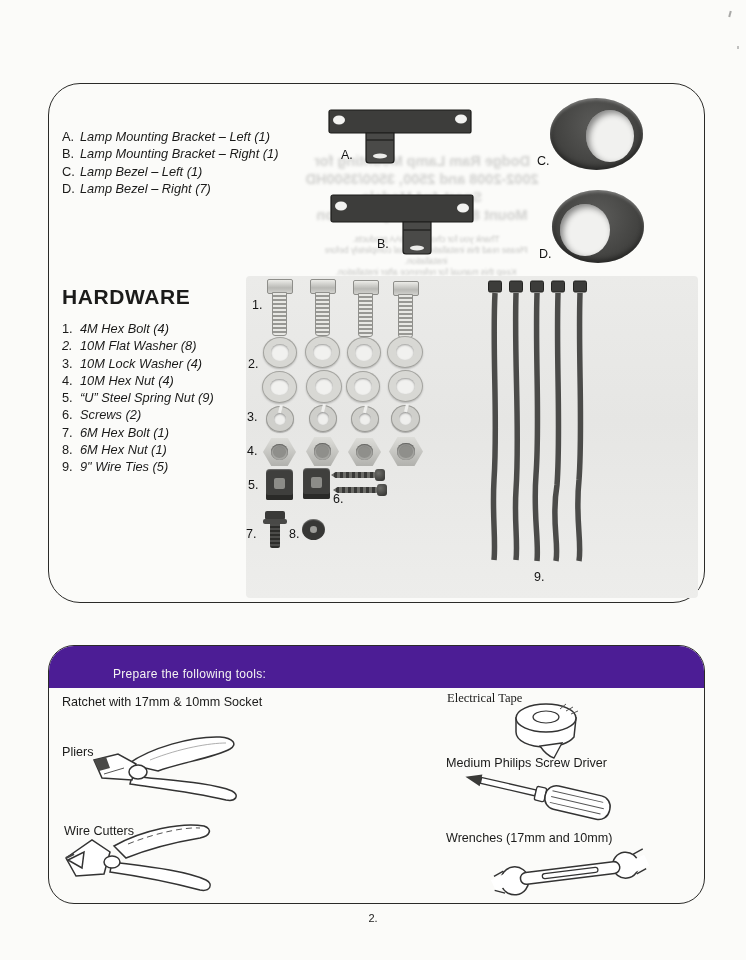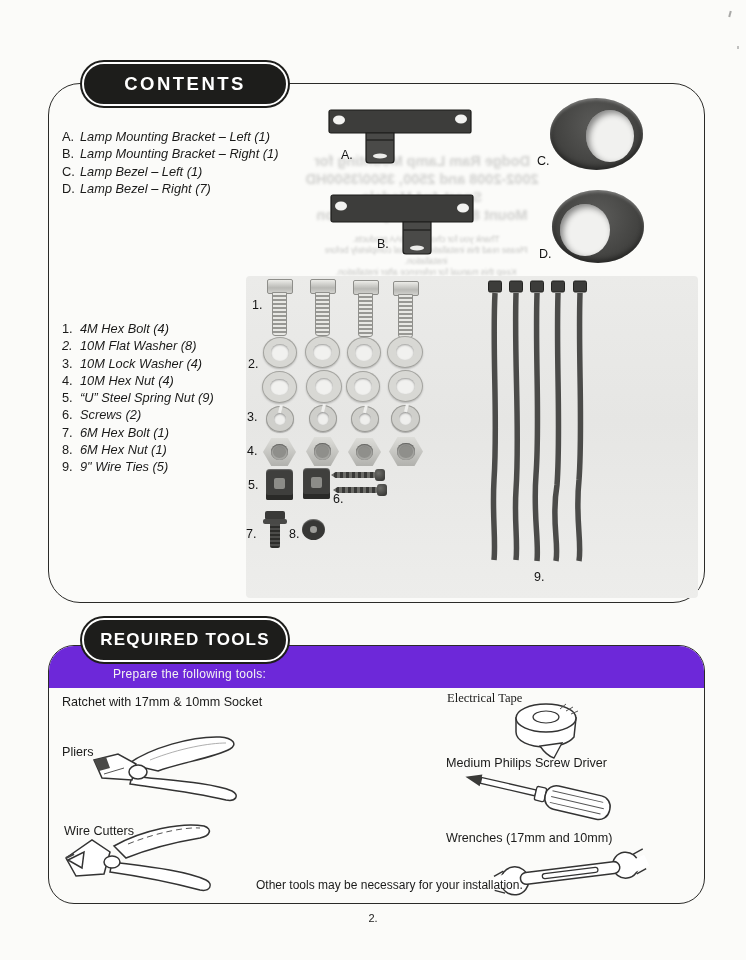--- a/index.html
+++ b/index.html
@@ -4,21 +4,21 @@
 <style>
   html,body{margin:0;padding:0;background:#e9e9e7;}
   .page{position:relative;width:746px;height:960px;margin:0 auto;background:#fbfbf9;
         font-family:"Liberation Sans", sans-serif;color:#1b1b1a;overflow:hidden;}
   .abs{position:absolute;}
 
   
   .secbox{position:absolute;border:1.6px solid #2b2b29;background:transparent;}
   .contents-box{left:48px;top:83px;width:655px;height:518px;border-radius:32px;}
   .tools-box{left:48px;top:645px;width:655px;height:257px;border-radius:26px;overflow:hidden;}
-  .tools-band{position:absolute;left:0;top:0;width:100%;height:42px;background:#6d28d9;}
+  .tools-band{position:absolute;left:0;top:0;width:100%;height:42px;background:#4c1d95;}
   .band-subtitle{position:absolute;left:64px;top:21px;color:#f4f4f2;font-size:12px;letter-spacing:.3px;}
 
   
   .pill{position:absolute;height:40px;border-radius:24px;background:#1d1d1b;border:2.5px solid #fff;
         box-shadow:0 0 0 2px #1d1d1b;display:flex;align-items:center;justify-content:center;
         color:#fff;font-weight:700;}
   .pill-contents{left:82px;top:62px;width:202px;font-size:18.5px;letter-spacing:2.5px;}
   .pill-tools{left:82px;top:618px;width:202px;font-size:17px;letter-spacing:1.2px;}
 
   
@@ -109,23 +109,20 @@
     <div>Sport 4x4 Models</div>
     <div>Mount 846 — Factory Location</div>
   </div>
   <div class="ghost ghost-small">
     <div>Thank you for choosing PIAA products.</div>
     <div>Please read this installation manual completely before installation.</div>
     <div>Keep this manual for reference after installation.</div>
   </div>
 
   <div class="secbox contents-box"></div>
-  <div class="pill pill-contents">
-    <span>CONTENTS</span>
-  </div>
 
   <div class="list" style="left:62px;top:128px;">
     <div class="row">
       <span class="n">A.</span>
       <span class="t">Lamp Mounting Bracket – Left (1)</span>
     </div>
     <div class="row">
       <span class="n">B.</span>
       <span class="t">Lamp Mounting Bracket – Right (1)</span>
     </div>
@@ -162,20 +159,21 @@
   <div class="bezel" style="left:550px;top:98px;width:93px;height:72px;">
     <div class="hole" style="left:36px;top:12px;width:48px;height:52px;"></div>
   </div>
   <div class="figlabel" style="left:537px;top:154px;">C.</div>
 
   <div class="bezel" style="left:552px;top:190px;width:92px;height:73px;">
     <div class="hole" style="left:8px;top:14px;width:50px;height:52px;"></div>
   </div>
   <div class="figlabel" style="left:539px;top:247px;">D.</div>
 
+  <div class="hw-title">HARDWARE</div>
   <div class="list" style="left:62px;top:320px;">
     <div class="row">
       <span class="n">1.</span>
       <span class="t">4M Hex Bolt (4)</span>
     </div>
     <div class="row">
       <span class="n it">2.</span>
       <span class="t it">10M Flat Washer (8)</span>
     </div>
     <div class="row">
@@ -287,23 +285,20 @@
       <rect x="64.5" y="1" width="13" height="11" rx="1.5"></rect>
       <rect x="86.5" y="1" width="13" height="11" rx="1.5"></rect>
     </g>
   </svg>
   <div class="figlabel" style="left:534px;top:570px;">9.</div>
 
   <div class="secbox tools-box">
     <div class="tools-band">
       <div class="band-subtitle">Prepare the following tools:</div>
     </div>
-  </div>
-  <div class="pill pill-tools">
-    <span>REQUIRED TOOLS</span>
   </div>
 
   <div class="toollabel" style="left:62px;top:695px;">Ratchet with 17mm &amp; 10mm Socket</div>
   <div class="toollabel" style="left:62px;top:745px;">Pliers</div>
   <div class="toollabel" style="left:64px;top:824px;">Wire Cutters</div>
   <div class="toollabel" style="left:447px;top:691px;font-family:Liberation Serif, serif;">Electrical Tape</div>
   <div class="toollabel" style="left:446px;top:756px;">Medium Philips Screw Driver</div>
   <div class="toollabel" style="left:446px;top:831px;">Wrenches (17mm and 10mm)</div>
 
   <svg class="abs" style="left:80px;top:730px;" width="175" height="75" viewBox="0 0 175 75">
@@ -364,15 +359,14 @@
       <rect x="142" y="24" width="16" height="12" fill="#fff" transform="rotate(-18 150 30)"></rect>
       <rect x="30" y="25" width="100" height="12" rx="6" fill="#fff" stroke="#333" stroke-width="1.5"></rect>
       <rect x="52" y="28.5" width="56" height="5" rx="2.5" fill="none" stroke="#333" stroke-width="1.2"></rect>
       <g stroke="#333" stroke-width="1.4" fill="none">
         <path d="M14,21 L4,25 M13,43 L3,39"></path>
         <path d="M145,20 L155,16 M146,40 L156,36"></path>
       </g>
     </g>
   </svg>
 
-  <div class="footnote">Other tools may be necessary for your installation.</div>
   <div class="pagenum">2.</div>
 </div>
 
 </body></html>

